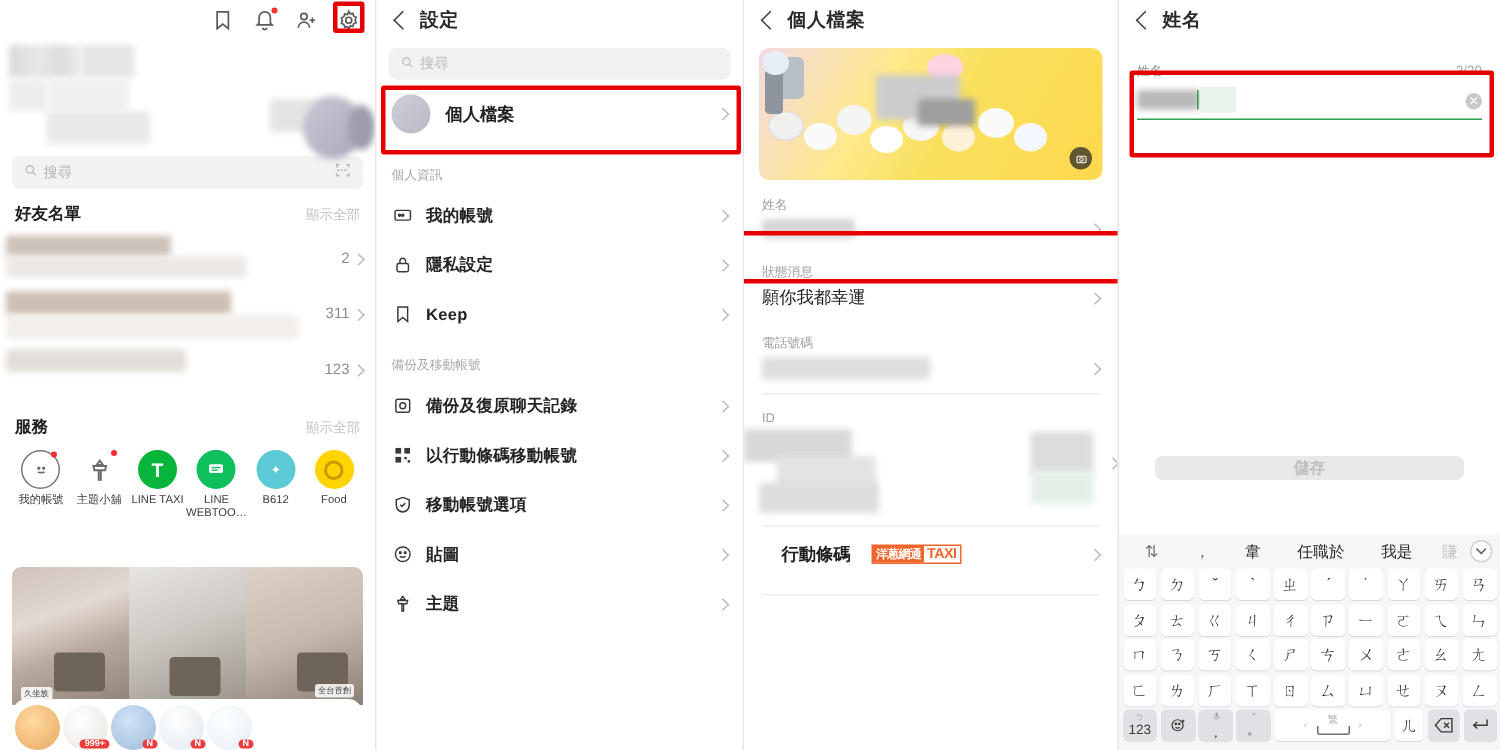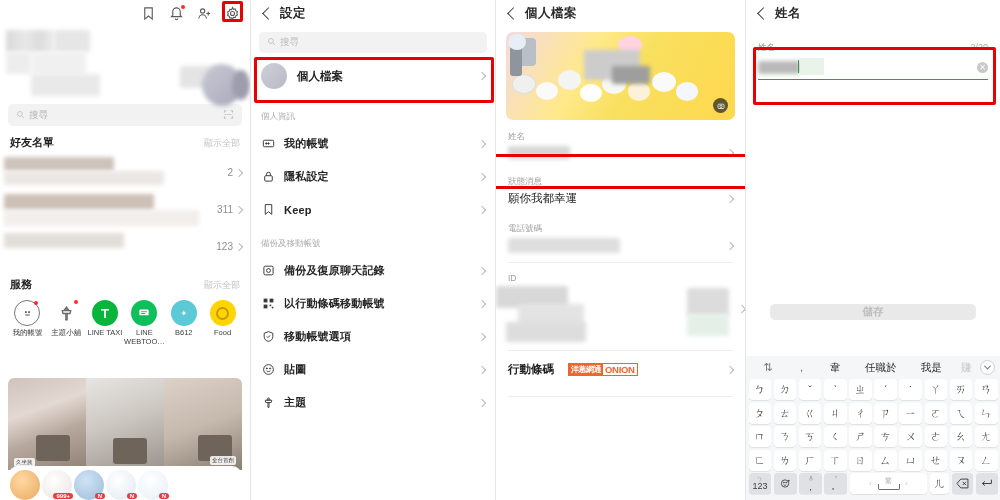--- a/index.html
+++ b/index.html
@@ -481,25 +481,25 @@
       <span class="blur" style="position:absolute;left:0px;top:0px;width:72px;height:22px;background:#d8d8d8;"></span>
       <span class="blur" style="position:absolute;left:22px;top:18px;width:66px;height:22px;background:#e3e3e3;"></span>
       <span class="blur" style="position:absolute;left:10px;top:36px;width:80px;height:20px;background:#dddddd;"></span>
       <span class="blur" style="position:absolute;right:16px;top:2px;width:42px;height:28px;background:#dcdcdc;"></span>
       <span class="blur" style="position:absolute;right:16px;top:28px;width:42px;height:22px;background:#e4f0e7;"></span>
       <i class="chev-r" style="position:absolute;right:0;top:20px;"></i>
     </div>
     <div class="hr"></div>
 
     <div class="pf-row" style="padding-top:11px;align-items:center;">
-      <span style="display:flex;align-items:center;gap:14px;">
+      <span style="display:flex;align-items:center;gap:14px;margin-left:13px;">
         <span class="pf-val" style="font-weight:700;">行動條碼</span>
         <span class="onion">
           <span class="a">洋蔥網通</span>
-          <span class="b">ONION</span>
+          <span class="b">TAXI</span>
         </span>
       </span>
       <i class="chev-r"></i>
     </div>
     <div class="hr" style="margin-top:10px;"></div>
 
     <div class="redbox" style="left:-5px;top:154px;width:270px;height:35px;"></div>
   </div>
 
   <div class="panel p4">

